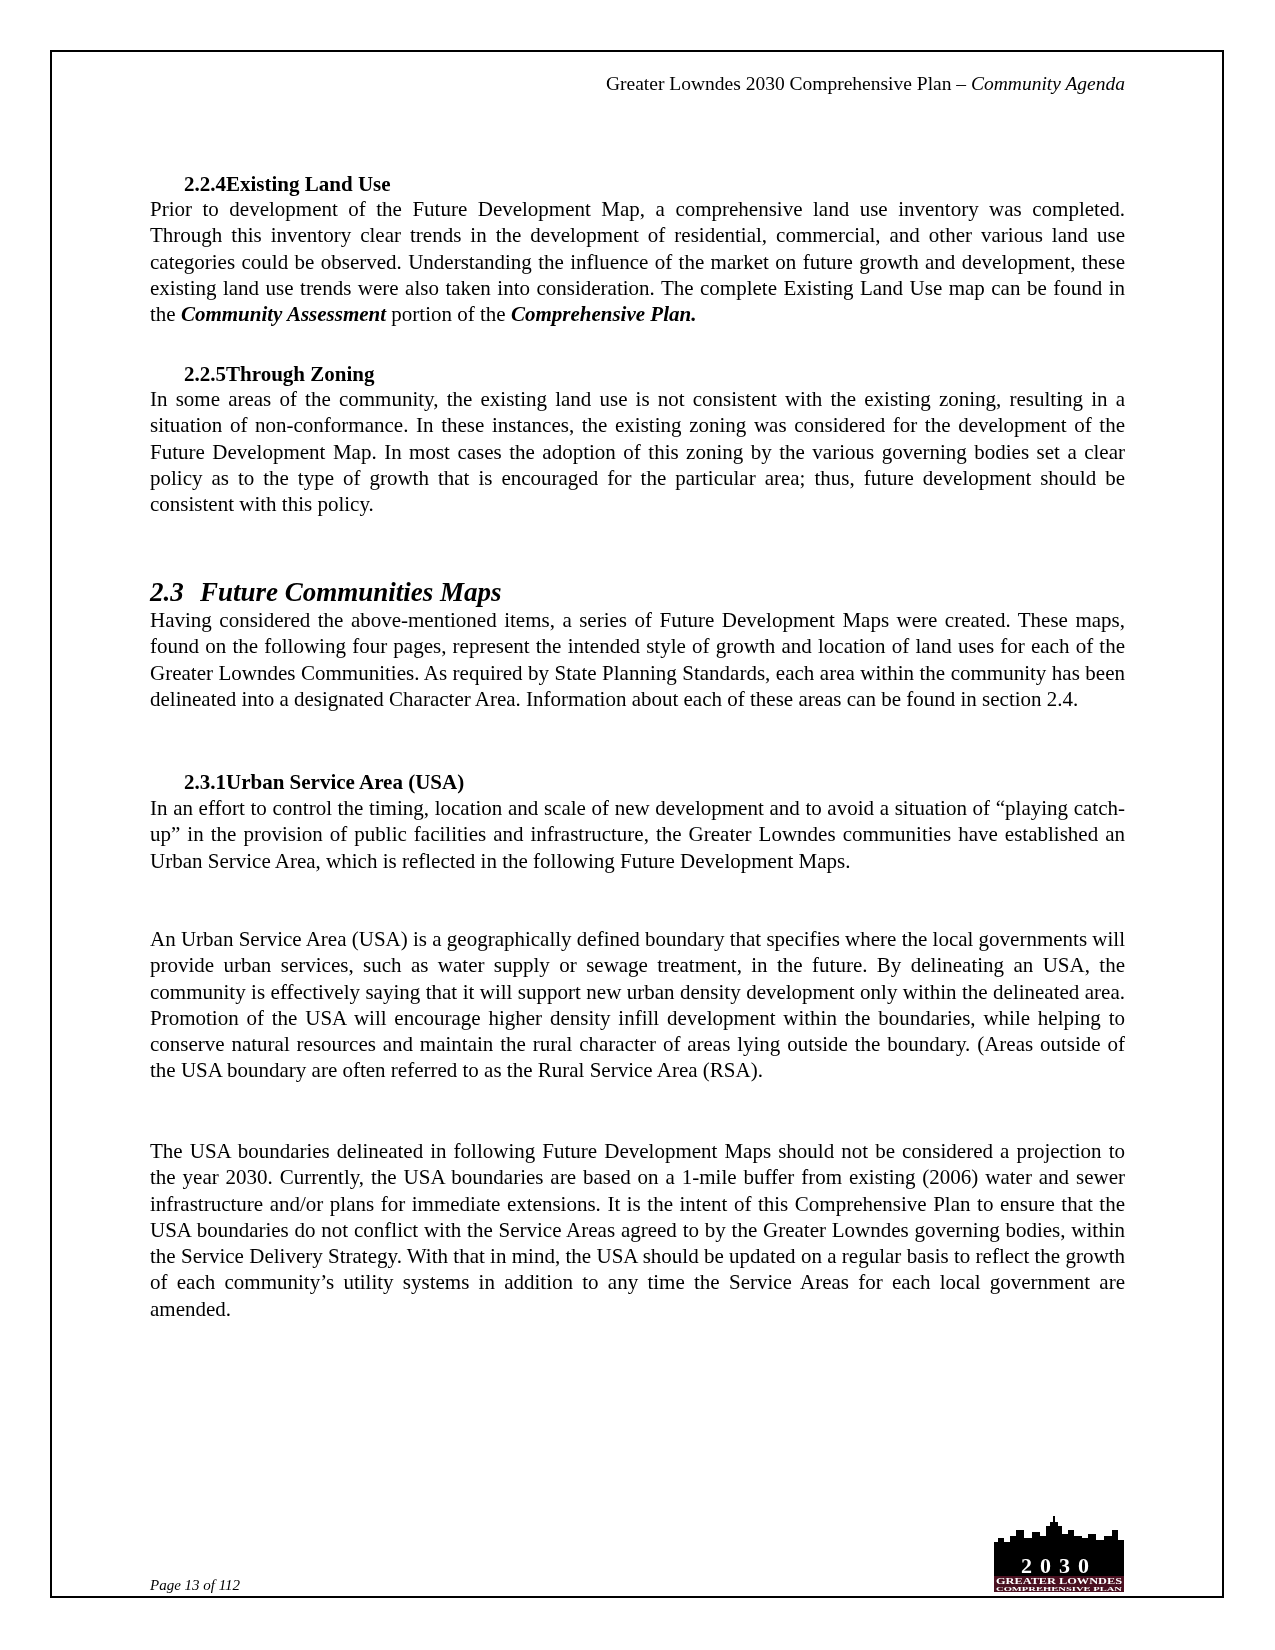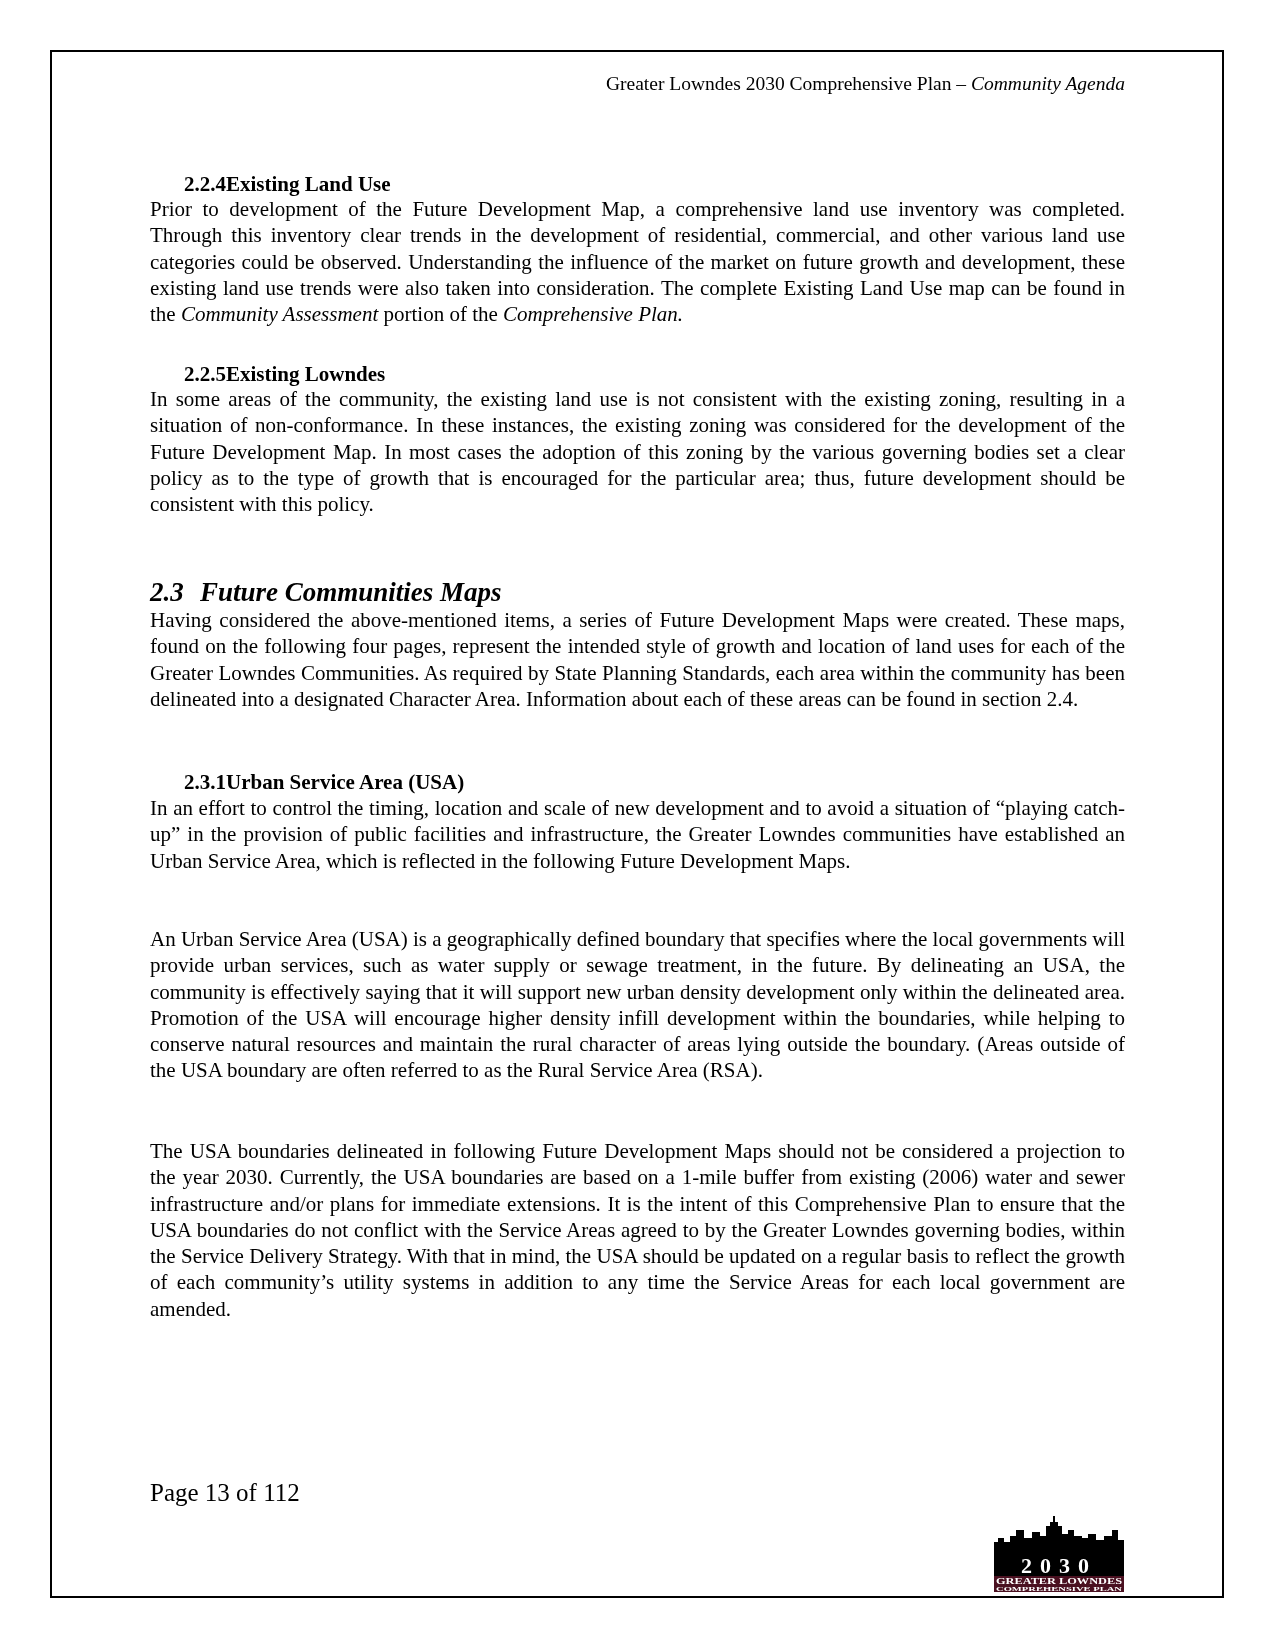--- a/index.html
+++ b/index.html
@@ -10,40 +10,40 @@
   .header { position: absolute; right: 150px; top: 73px; font-size: 19.5px; line-height: 22px;
             white-space: nowrap; text-align: right; }
   .header i { font-style: italic; }
   .content { position: absolute; left: 150px; top: 0; width: 975px; }
   .h3 { position: absolute; left: 0; font-weight: bold; font-size: 21px; line-height: 24px; white-space: nowrap; text-align: right; }
   .h3 .num { display: inline-block; width: 76px; }
   .h2 { position: absolute; left: 0; font-weight: bold; font-style: italic; font-size: 27px; line-height: 30px; white-space: nowrap; }
   .h2 .num { display: inline-block; width: 50px; }
   .para { position: absolute; left: 0; width: 975px; font-size: 21px; line-height: 26.3px;
           text-align: justify; }
-  .para i { font-style: italic; }
-  .footer-page { position: absolute; left: 150px; top: 1481px; font-size: 25px; line-height: 24px; }
+  .para i { font-style: italic; font-weight: bold; }
+  .footer-page { position: absolute; left: 150px; top: 1573px; font-size: 15px; font-style: italic; line-height: 24px; }
   .logo { position: absolute; left: 994px; top: 1516px; width: 130px; height: 76px; }
 </style>
 </head>
 <body>
 
 <div class="page-border"></div>
 
 <div class="header"><span>Greater Lowndes 2030 Comprehensive Plan – </span><i>Community Agenda</i></div>
 
 <div class="content">
 
   <div class="h3" style="top:172px;">
     <span class="num">2.2.4</span><span>Existing Land Use</span>
   </div>
   <div class="para" style="top:196px;"><span>Prior to development of the Future Development Map, a comprehensive land use inventory was completed.  Through this inventory clear trends in the development of residential, commercial, and other various land use categories could be observed.  Understanding the influence of the market on future growth and development, these existing land use trends were also taken into consideration. The complete Existing Land Use map can be found in the </span><i>Community Assessment</i><span> portion of the </span><i>Comprehensive Plan.</i></div>
 
   <div class="h3" style="top:362px;">
-    <span class="num">2.2.5</span><span>Existing Lowndes</span>
+    <span class="num">2.2.5</span><span>Through Zoning</span>
   </div>
   <div class="para" style="top:386px;">In some areas of the community, the existing land use is not consistent with the existing zoning, resulting in a situation of non-conformance.  In these instances, the existing zoning was considered for the development of the Future Development Map.  In most cases the adoption of this zoning by the various governing bodies set a clear policy as to the type of growth that is encouraged for the particular area; thus, future development should be consistent with this policy.</div>
 
   <div class="h2" style="top:577px;">
     <span class="num">2.3</span><span>Future Communities Maps</span>
   </div>
   <div class="para" style="top:607px;">Having considered the above-mentioned items, a series of Future Development Maps were created.  These maps, found on the following four pages, represent the intended style of growth and location of land uses for each of the Greater Lowndes Communities.  As required by State Planning Standards, each area within the community has been delineated into a designated Character Area.  Information about each of these areas can be found in section 2.4.</div>
 
   <div class="h3" style="top:770px;">
     <span class="num">2.3.1</span><span>Urban Service Area (USA)</span>

